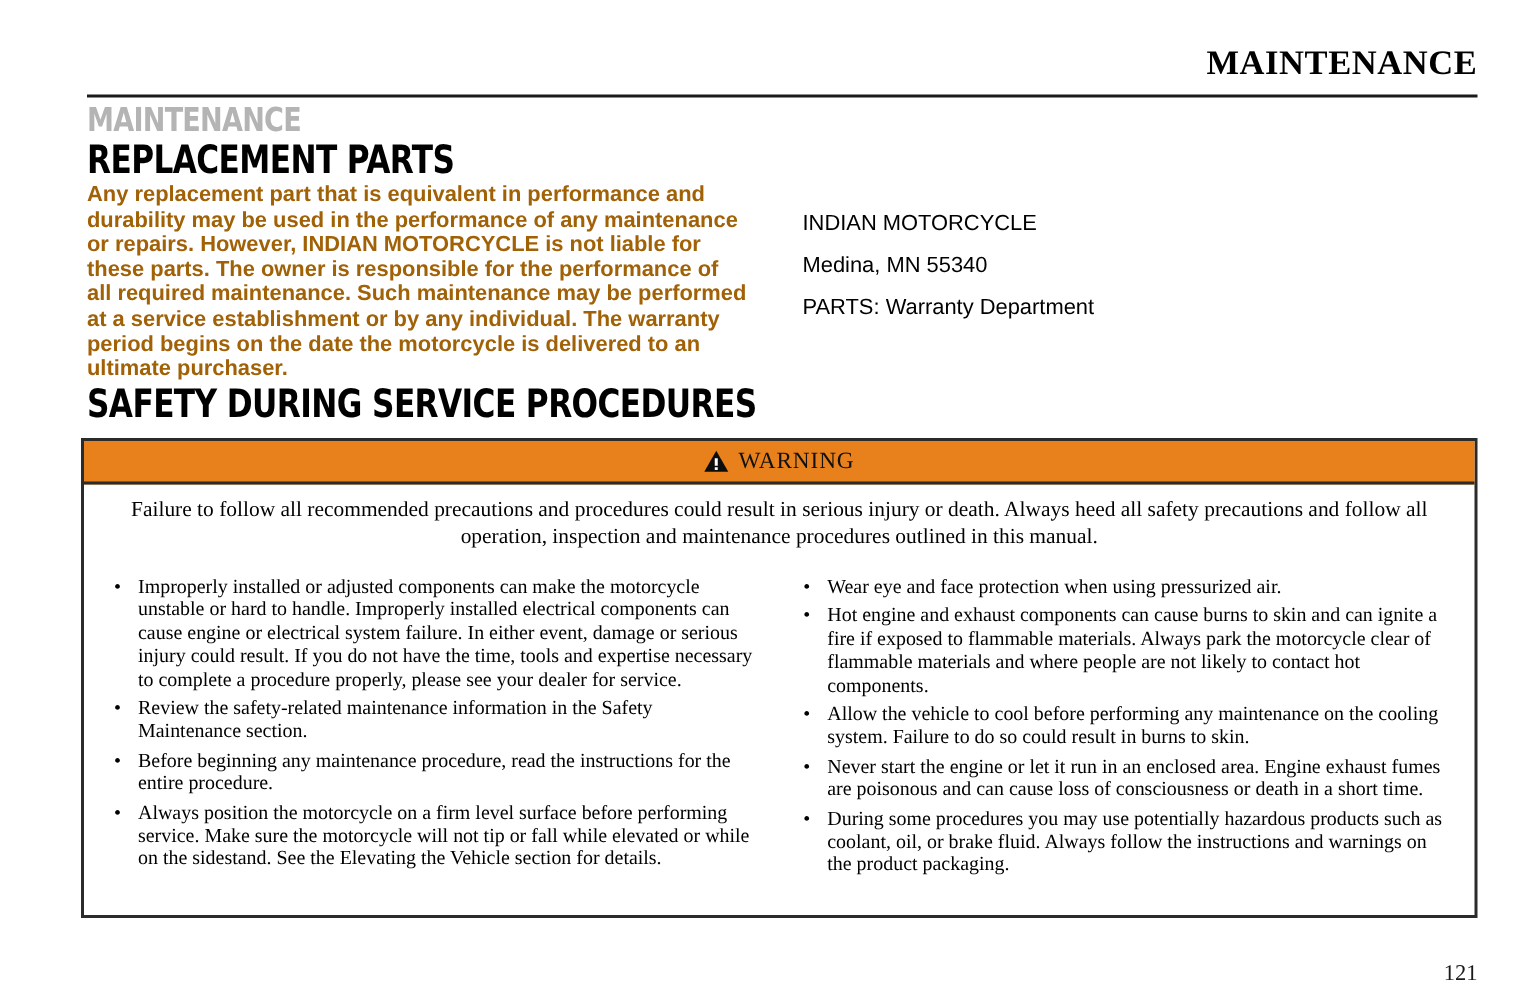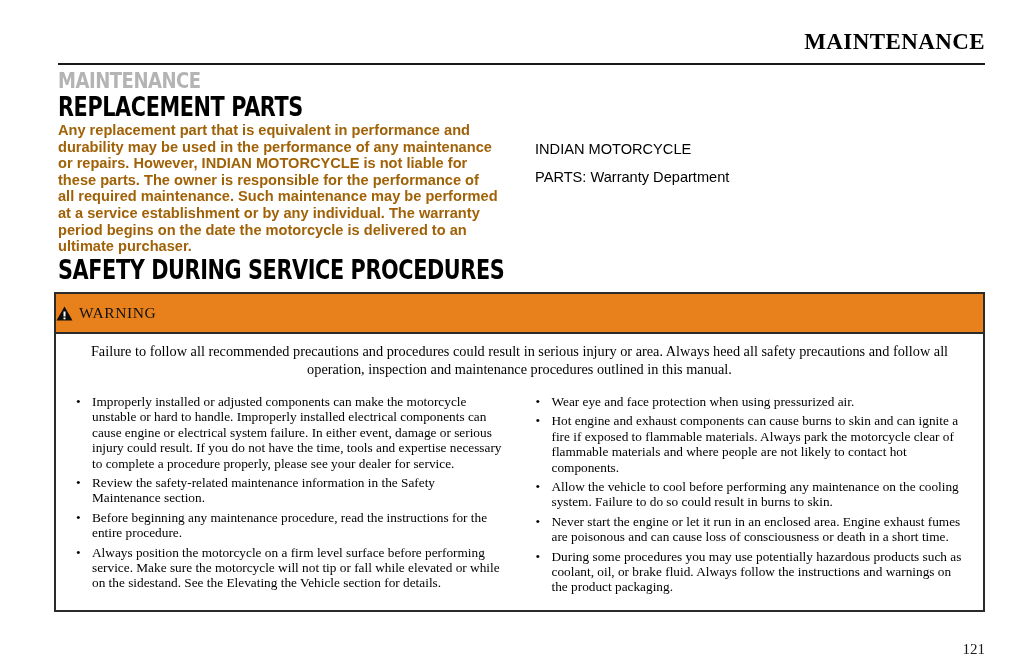--- a/index.html
+++ b/index.html
@@ -116,25 +116,26 @@
     position: absolute;
     left: 54px;
     top: 292px;
     width: 931px;
     height: 320px;
     border: 2px solid #2b2b2b;
     box-sizing: border-box;
     background: #ffffff;
   }
   .warning-band {
-    height: 40px;
+    height: 29px;
     background: #e8801c;
     border-bottom: 2px solid #2b2b2b;
     display: flex;
     align-items: center;
+    justify-content: center;
     box-sizing: border-box;
   }
   .warning-band-inner {
     display: flex;
     align-items: center;
     gap: 6px;
   }
   .warn-tri {
     display: block;
     width: 17px;
@@ -215,39 +216,40 @@
   <div class="header-rule"></div>
 
   <div class="chapter-label">MAINTENANCE</div>
 
   <div class="h1-bar h1-replacement">REPLACEMENT PARTS</div>
 
   <div class="intro-left">Any replacement part that is equivalent in performance and durability may be used in the performance of any maintenance or repairs. However, INDIAN MOTORCYCLE is not liable for these parts. The owner is responsible for the performance of all required maintenance. Such maintenance may be performed at a service establishment or by any individual. The warranty period begins on the date the motorcycle is delivered to an ultimate purchaser.</div>
 
   <div class="intro-right">
     <div class="addr-line">INDIAN MOTORCYCLE</div>
+    <div class="addr-line">Medina, MN 55340</div>
     <div class="addr-line">PARTS: Warranty Department</div>
   </div>
 
   <div class="h1-bar h1-safety">SAFETY DURING SERVICE PROCEDURES</div>
 
   <div class="warning-box">
 
     <div class="warning-band">
       <div class="warning-band-inner">
         <svg class="warn-tri" viewBox="0 0 34 30">
           <polygon points="17,1 33,29 1,29" fill="#0d0d0d"></polygon>
           <rect x="15" y="11" width="4" height="10" fill="#ffffff"></rect>
           <rect x="15" y="23" width="4" height="3.6" fill="#ffffff"></rect>
         </svg>
         <span class="warning-word">WARNING</span>
       </div>
     </div>
 
-    <div class="warning-lead">Failure to follow all recommended precautions and procedures could result in serious injury or area. Always heed all safety precautions and follow all operation, inspection and maintenance procedures outlined in this manual.</div>
+    <div class="warning-lead">Failure to follow all recommended precautions and procedures could result in serious injury or death. Always heed all safety precautions and follow all operation, inspection and maintenance procedures outlined in this manual.</div>
 
     <div class="warning-cols">
 
       <div class="warn-col left">
         <ul class="warn-list">
           <li>
             <span class="bullet-dot">•</span>
             <span>Improperly installed or adjusted components can make the motorcycle unstable or hard to handle. Improperly installed electrical components can cause engine or electrical system failure. In either event, damage or serious injury could result. If you do not have the time, tools and expertise necessary to complete a procedure properly, please see your dealer for service.</span>
           </li>
           <li>

